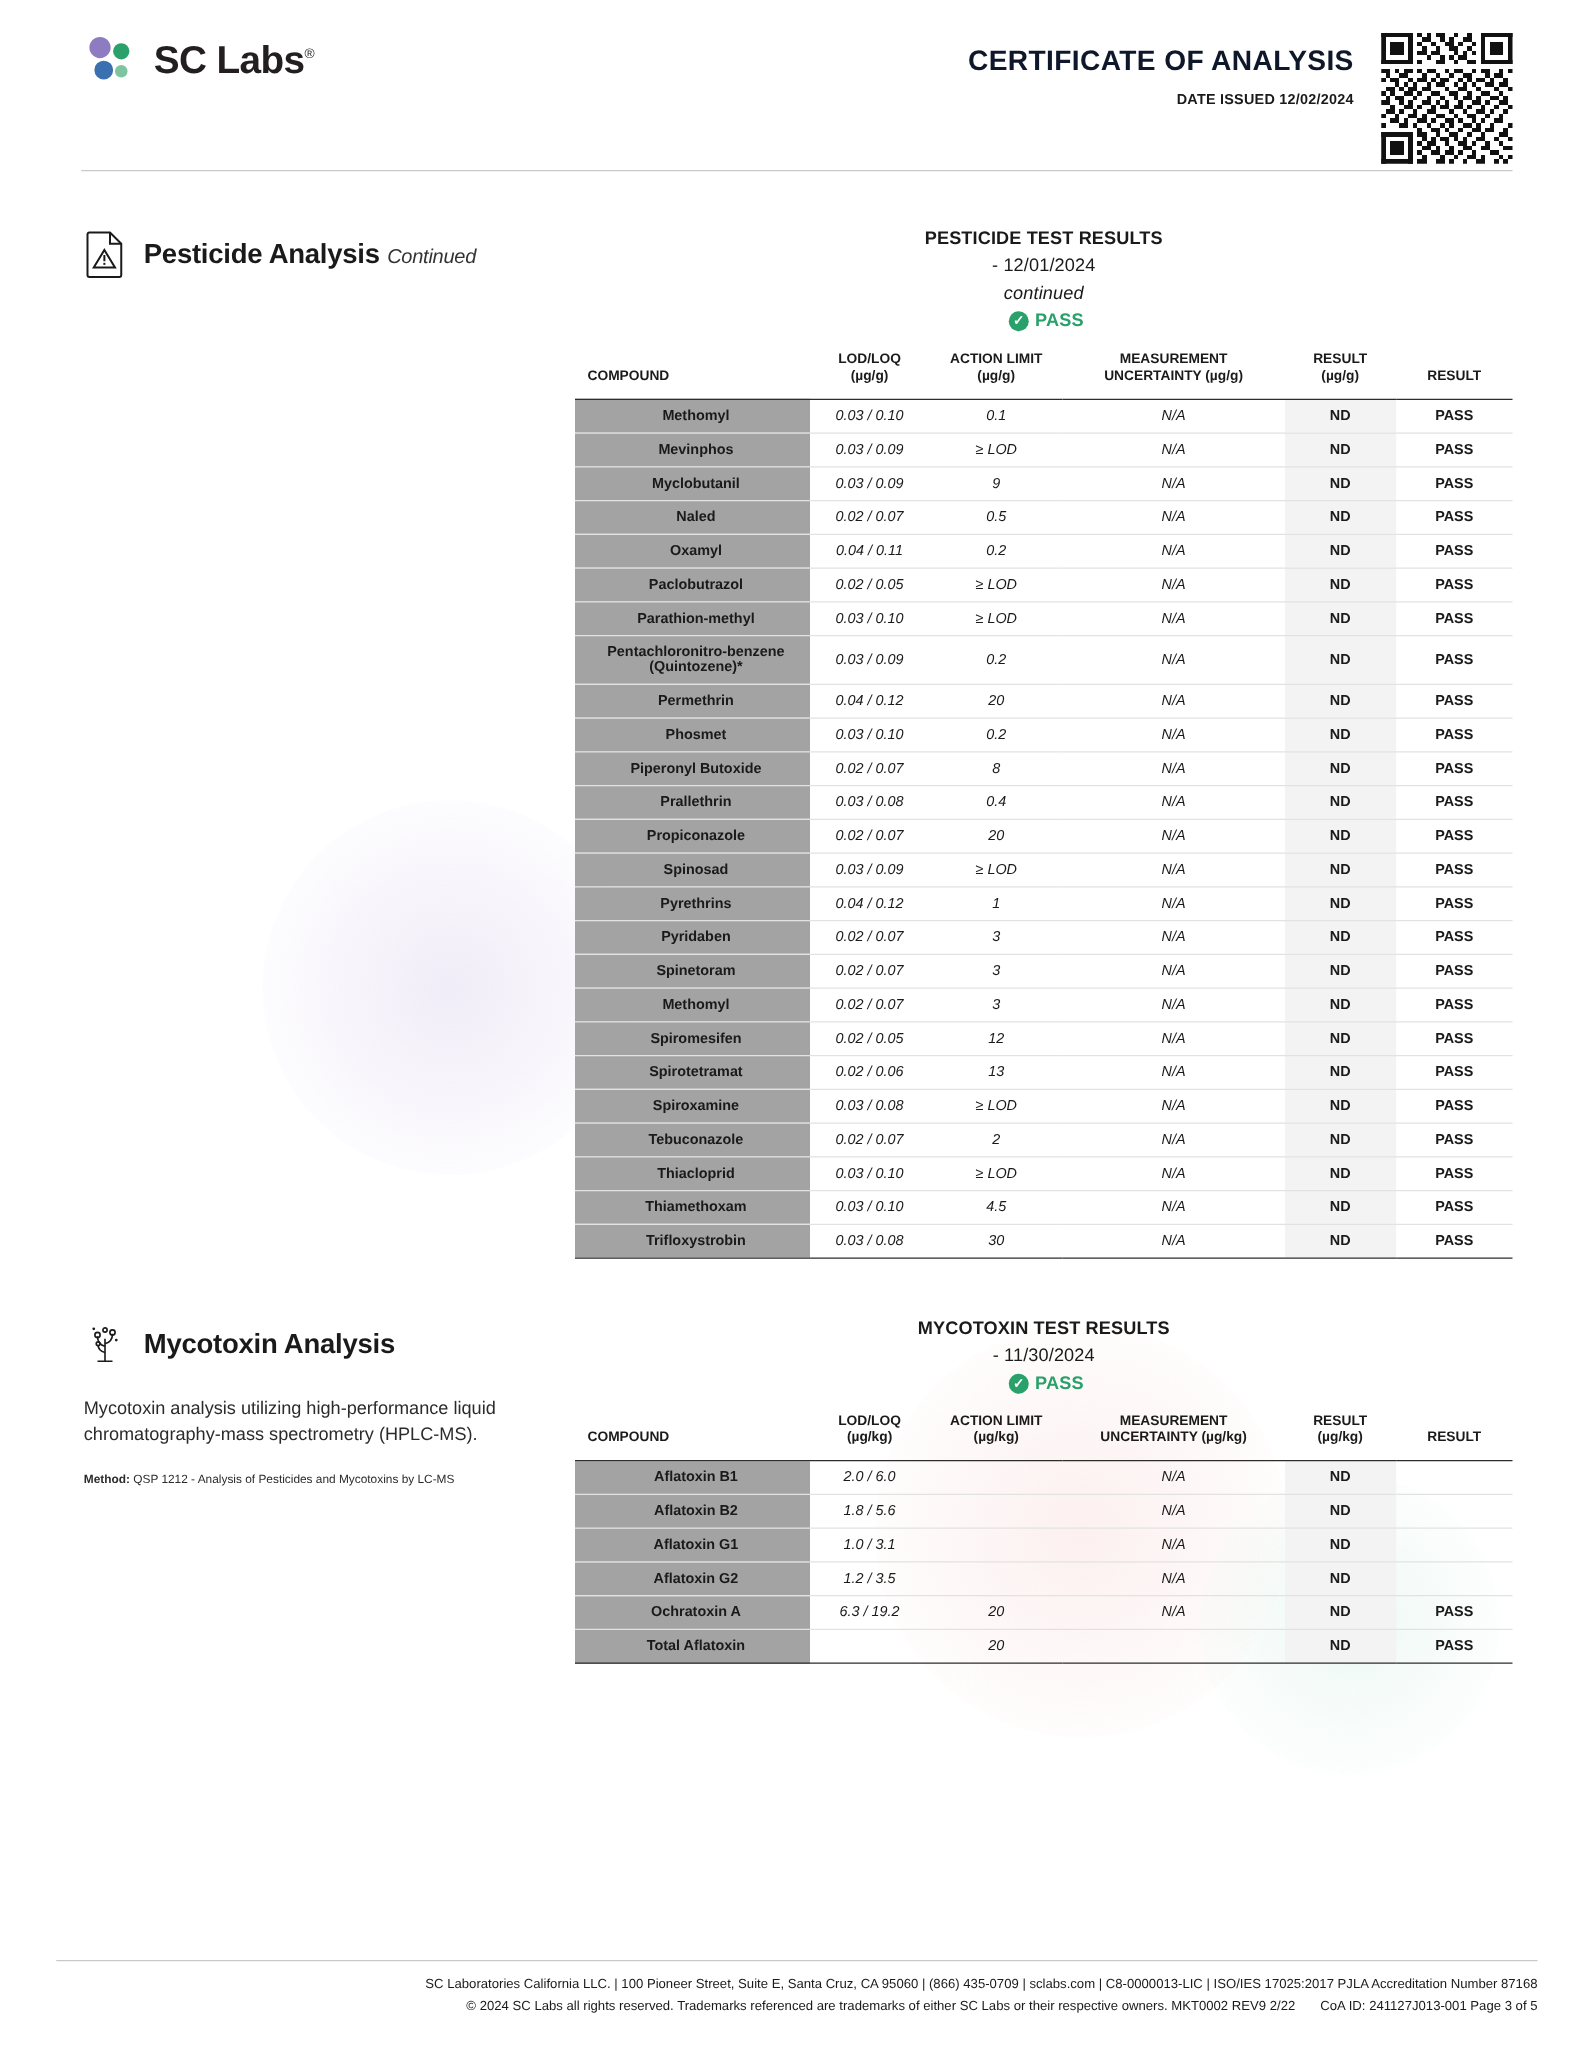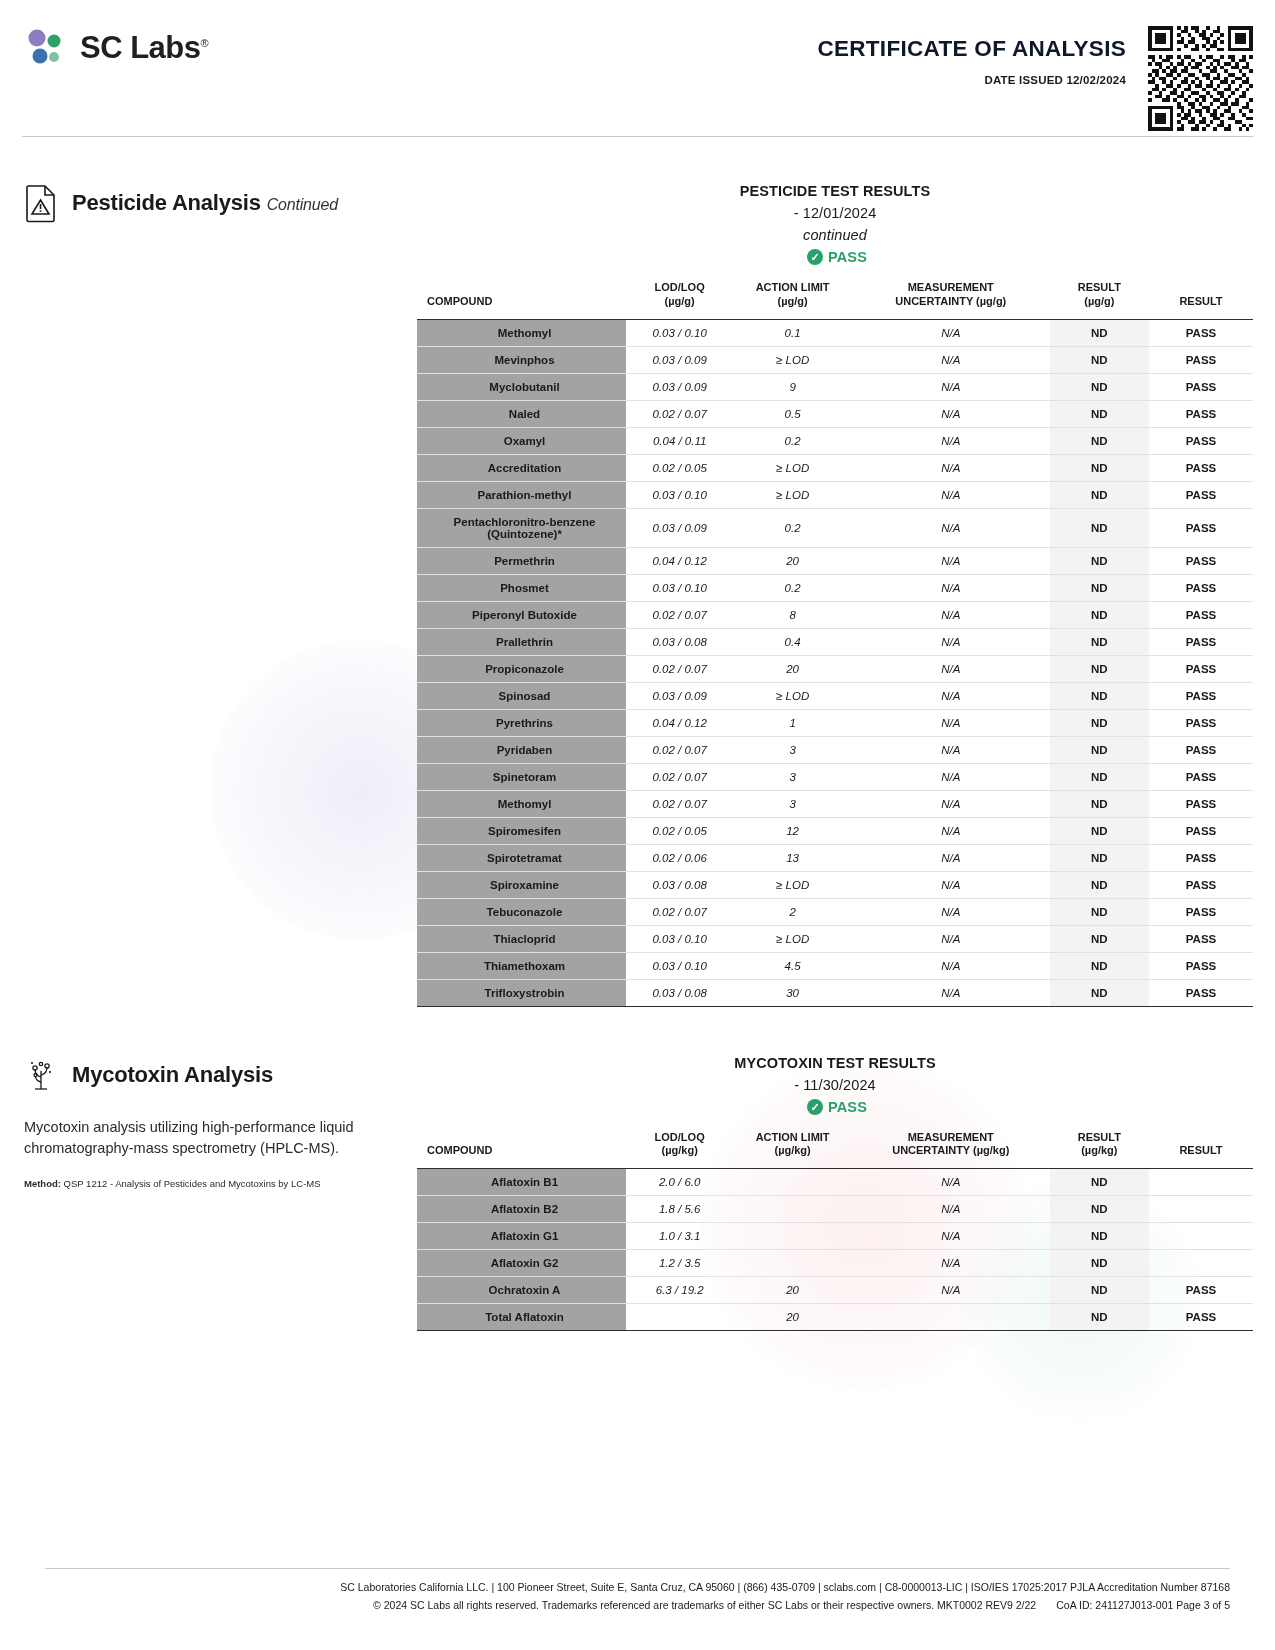--- a/index.html
+++ b/index.html
@@ -10,21 +10,21 @@
     background: #ffffff;
     font-family: "Liberation Sans", sans-serif;
     color: #1a1a1a;
     position: relative;
     overflow: hidden;
   }
   .page {
     position: relative;
     width: 1275px;
     height: 1650px;
-    padding: 0 22px;
+    padding: 0 65px;
   }
 
   
   .blob {
     position: absolute;
     border-radius: 50%;
     filter: blur(0.5px);
     z-index: 0;
   }
   .blob-purple {
@@ -575,21 +575,21 @@
             </tr>
           <tr>
               <td class="cmp">Oxamyl</td>
               <td class="ital">0.04 / 0.11</td>
               <td class="ital">0.2</td>
               <td class="ital">N/A</td>
               <td class="res">ND</td>
               <td class="bold">PASS</td>
             </tr>
           <tr>
-              <td class="cmp">Accreditation</td>
+              <td class="cmp">Paclobutrazol</td>
               <td class="ital">0.02 / 0.05</td>
               <td class="ital">≥ LOD</td>
               <td class="ital">N/A</td>
               <td class="res">ND</td>
               <td class="bold">PASS</td>
             </tr>
           <tr>
               <td class="cmp">Parathion-methyl</td>
               <td class="ital">0.03 / 0.10</td>
               <td class="ital">≥ LOD</td>

